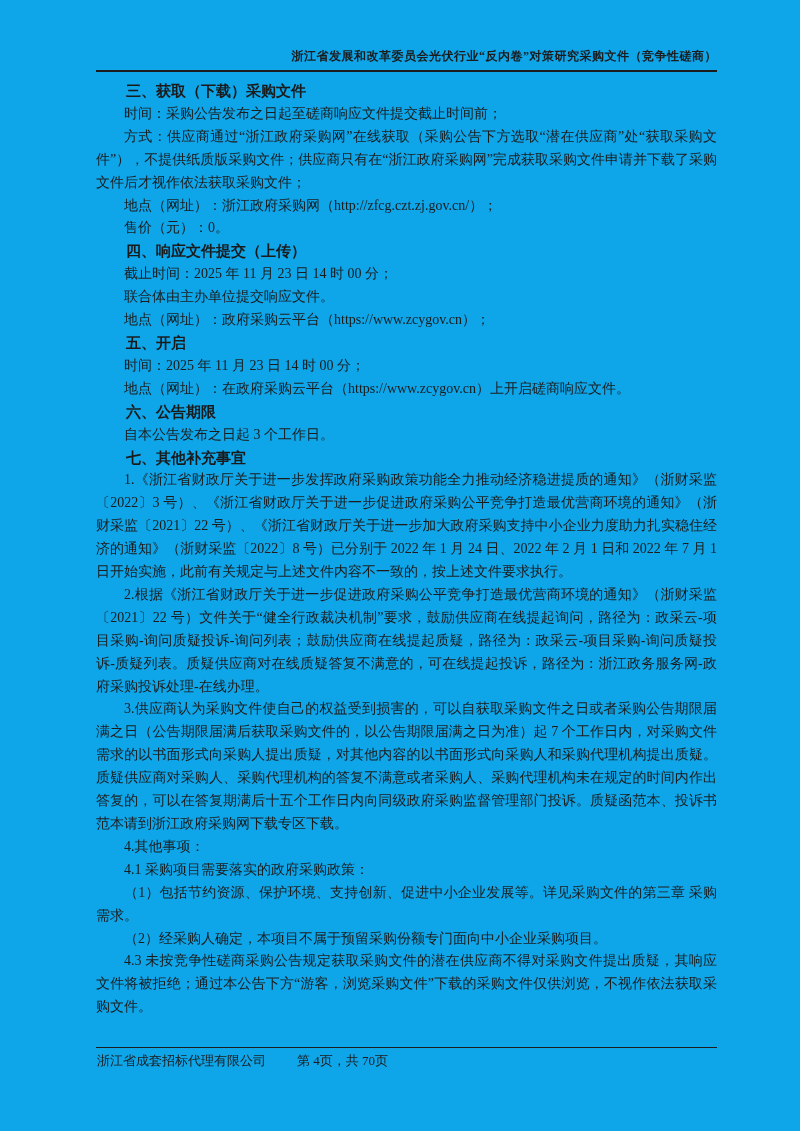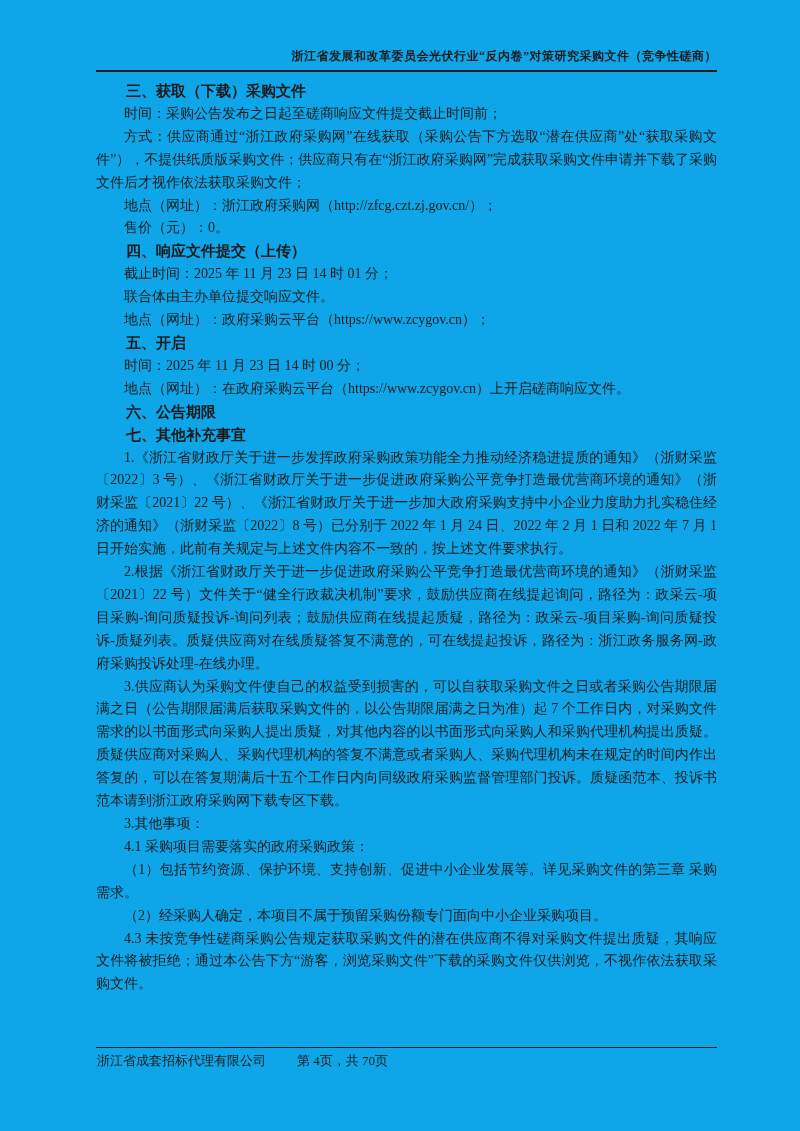--- a/index.html
+++ b/index.html
@@ -93,35 +93,36 @@
 
   <div class="content">
 
     <h2>三、获取（下载）采购文件</h2>
     <p>时间：采购公告发布之日起至磋商响应文件提交截止时间前；</p>
     <p>方式：供应商通过“浙江政府采购网”在线获取（采购公告下方选取“潜在供应商”处“获取采购文件”），不提供纸质版采购文件；供应商只有在“浙江政府采购网”完成获取采购文件申请并下载了采购文件后才视作依法获取采购文件；</p>
     <p>地点（网址）：浙江政府采购网（http://zfcg.czt.zj.gov.cn/）；</p>
     <p>售价（元）：0。</p>
 
     <h2>四、响应文件提交（上传）</h2>
-    <p>截止时间：2025 年 11 月 23 日 14 时 01 分；</p>
+    <p>截止时间：2025 年 11 月 23 日 14 时 00 分；</p>
     <p>联合体由主办单位提交响应文件。</p>
     <p>地点（网址）：政府采购云平台（https://www.zcygov.cn）；</p>
 
     <h2>五、开启</h2>
     <p>时间：2025 年 11 月 23 日 14 时 00 分；</p>
     <p>地点（网址）：在政府采购云平台（https://www.zcygov.cn）上开启磋商响应文件。</p>
 
     <h2>六、公告期限</h2>
+    <p>自本公告发布之日起 3 个工作日。</p>
 
     <h2>七、其他补充事宜</h2>
     <p>1.《浙江省财政厅关于进一步发挥政府采购政策功能全力推动经济稳进提质的通知》（浙财采监〔2022〕3 号）、《浙江省财政厅关于进一步促进政府采购公平竞争打造最优营商环境的通知》（浙财采监〔2021〕22 号）、《浙江省财政厅关于进一步加大政府采购支持中小企业力度助力扎实稳住经济的通知》（浙财采监〔2022〕8 号）已分别于 2022 年 1 月 24 日、2022 年 2 月 1 日和 2022 年 7 月 1 日开始实施，此前有关规定与上述文件内容不一致的，按上述文件要求执行。</p>
     <p>2.根据《浙江省财政厅关于进一步促进政府采购公平竞争打造最优营商环境的通知》（浙财采监〔2021〕22 号）文件关于“健全行政裁决机制”要求，鼓励供应商在线提起询问，路径为：政采云-项目采购-询问质疑投诉-询问列表；鼓励供应商在线提起质疑，路径为：政采云-项目采购-询问质疑投诉-质疑列表。质疑供应商对在线质疑答复不满意的，可在线提起投诉，路径为：浙江政务服务网-政府采购投诉处理-在线办理。</p>
     <p>3.供应商认为采购文件使自己的权益受到损害的，可以自获取采购文件之日或者采购公告期限届满之日（公告期限届满后获取采购文件的，以公告期限届满之日为准）起 7 个工作日内，对采购文件需求的以书面形式向采购人提出质疑，对其他内容的以书面形式向采购人和采购代理机构提出质疑。质疑供应商对采购人、采购代理机构的答复不满意或者采购人、采购代理机构未在规定的时间内作出答复的，可以在答复期满后十五个工作日内向同级政府采购监督管理部门投诉。质疑函范本、投诉书范本请到浙江政府采购网下载专区下载。</p>
-    <p>3.其他事项：</p>
+    <p>4.其他事项：</p>
     <p>4.1 采购项目需要落实的政府采购政策：</p>
     <p>（1）包括节约资源、保护环境、支持创新、促进中小企业发展等。详见采购文件的第三章 采购需求。</p>
     <p>（2）经采购人确定，本项目不属于预留采购份额专门面向中小企业采购项目。</p>
     <p>4.3 未按竞争性磋商采购公告规定获取采购文件的潜在供应商不得对采购文件提出质疑，其响应文件将被拒绝；通过本公告下方“游客，浏览采购文件”下载的采购文件仅供浏览，不视作依法获取采购文件。</p>
 
   </div>
 
   <div class="footer-rule"></div>
   <div class="footer-company">浙江省成套招标代理有限公司</div>
   <div class="footer-page">第 4页，共 70页</div>

